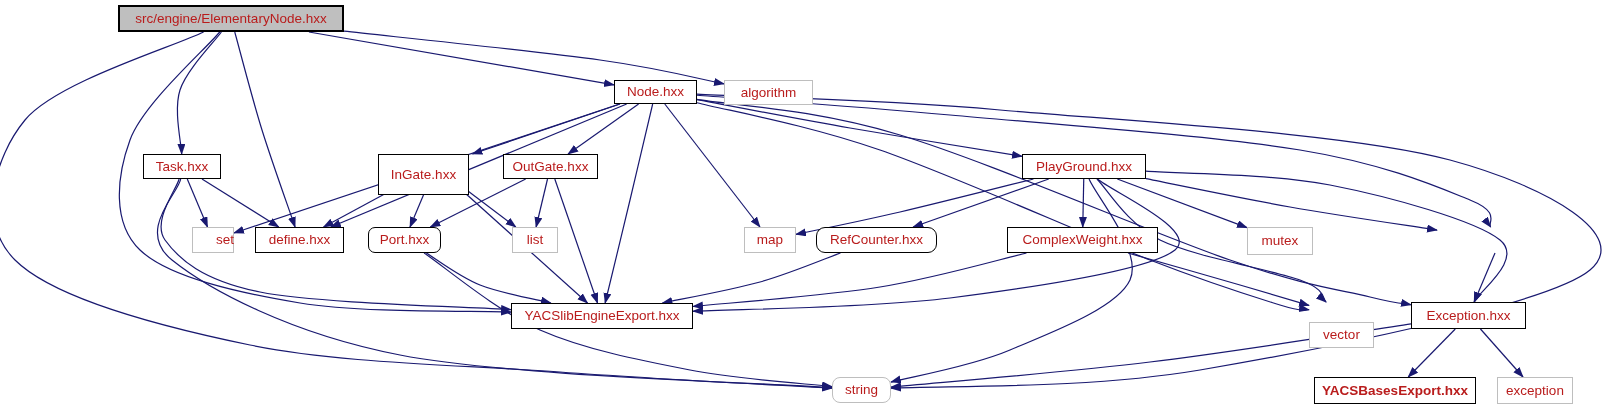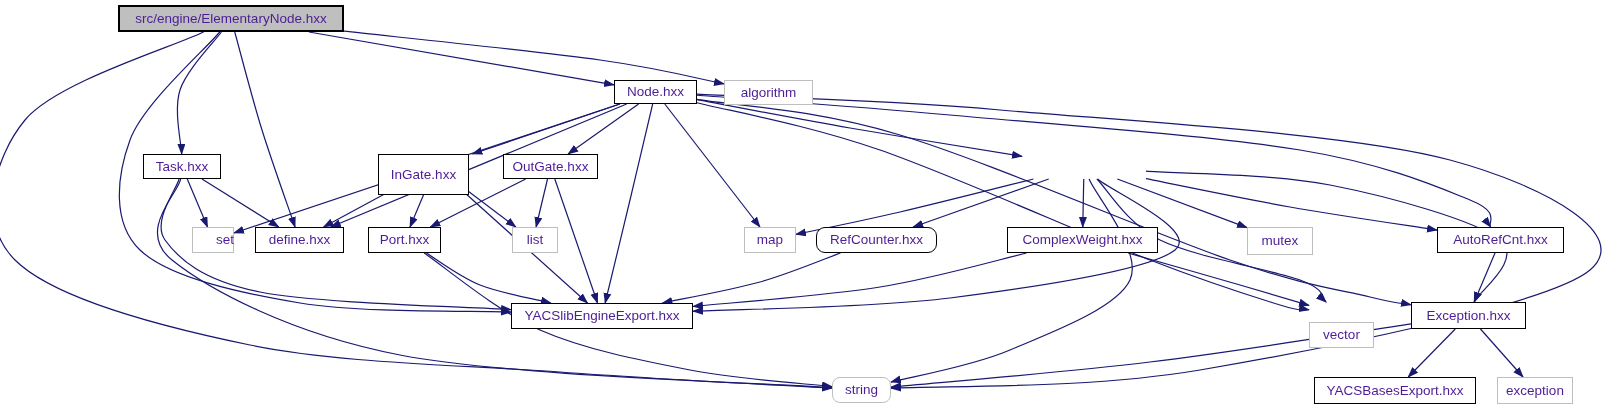--- a/index.html
+++ b/index.html
@@ -10,21 +10,21 @@
     font-family:"Liberation Sans", sans-serif;
     overflow:hidden;
   }
   #edge-layer{position:absolute;left:0;top:0;width:1607px;height:411px;}
   .edge{fill:none;stroke-width:1.2px;}
   .gnode{
     position:absolute;
     box-sizing:border-box;
     display:flex;align-items:center;justify-content:center;
     background:#ffffff;
-    color:#4c1d95;
+    color:#b91c1c;
     font-size:13.5px;
     line-height:1;
     white-space:nowrap;
     z-index:2;
   }
   .gnode.root{background:#bfbfbf;border:2px solid #000000;}
   .gnode.file{border:1.5px solid #000000;}
   .gnode.std{border:1.2px solid #bebebe;}
 </style>
 </head>
@@ -83,28 +83,28 @@
       <path d="M1455.27,329 L1408.23,377" class="edge" stroke="#191970" marker-end="url(#arrowhead)"></path>
       <path d="M1480.47,329 L1523.03,377" class="edge" stroke="#191970" marker-end="url(#arrowhead)"></path>
       <path d="M1411,323.894819466248 C1367.5,330.2 1236.7,351.5 1150,362 C1063.3,372.5 934.2,382.9 891,387.1369150779896" class="edge" stroke="#191970" marker-end="url(#arrowhead)"></path>
     </svg>
 <div class="gnode root" style="left: 118px; top: 5px; width: 226px; height: 27px;">src/engine/ElementaryNode.hxx</div>
     <div class="gnode file" style="left: 614px; top: 80px; width: 83px; height: 24px;">Node.hxx</div>
     <div class="gnode std" style="left: 724px; top: 80px; width: 89px; height: 25px;">algorithm</div>
     <div class="gnode file" style="left: 143px; top: 154px; width: 78px; height: 25px;">Task.hxx</div>
     <div class="gnode file" style="left: 378px; top: 154px; width: 91px; height: 41px;">InGate.hxx</div>
     <div class="gnode file" style="left: 503px; top: 154px; width: 95px; height: 25px;">OutGate.hxx</div>
+    <div class="gnode file" style="left: 1022px; top: 154px; width: 124px; height: 25px;">PlayGround.hxx</div>
     <div class="gnode std" style="left: 192px; top: 227px; width: 42px; height: 26px; padding-left: 24px;">set</div>
     <div class="gnode file" style="left: 255px; top: 227px; width: 89px; height: 26px;">define.hxx</div>
-    <div class="gnode file" style="left: 368px; top: 227px; width: 73px; height: 26px;">Port.hxx</div>
+    <div class="gnode file" style="left: 368px; top: 227px; width: 73px; height: 26px; border-radius: 7px;">Port.hxx</div>
     <div class="gnode std" style="left: 512px; top: 227px; width: 46px; height: 26px;">list</div>
     <div class="gnode std" style="left: 744px; top: 227px; width: 52px; height: 26px;">map</div>
     <div class="gnode file" style="left: 816px; top: 227px; width: 121px; height: 26px; border-radius: 9px;">RefCounter.hxx</div>
     <div class="gnode file" style="left: 1007px; top: 227px; width: 151px; height: 26px;">ComplexWeight.hxx</div>
     <div class="gnode std" style="left: 1247px; top: 227px; width: 66px; height: 28px;">mutex</div>
-    <div class="gnode file" style="left: 1437px; top: 227px; width: 127px; height: 26px;">AutoRefCnt.hxx</div>
     <div class="gnode file" style="left: 511px; top: 303px; width: 182px; height: 26px;">YACSlibEngineExport.hxx</div>
     <div class="gnode std" style="left: 1309px; top: 302px; width: 65px; height: 26px; margin-top: 20px;">vector</div>
     <div class="gnode file" style="left: 1411px; top: 302px; width: 115px; height: 27px;">Exception.hxx</div>
     <div class="gnode std" style="left: 832px; top: 377px; width: 59px; height: 26px; border-radius: 8px;">string</div>
-    <div class="gnode file" style="left: 1314px; top: 377px; width: 162px; height: 27px;">YACSBasesExport.hxx</div>
+    <div class="gnode file" style="left: 1314px; top: 377px; width: 162px; height: 27px; font-weight: bold;">YACSBasesExport.hxx</div>
     <div class="gnode std" style="left: 1497px; top: 377px; width: 76px; height: 27px;">exception</div>
   </div>
 
 </body></html>

